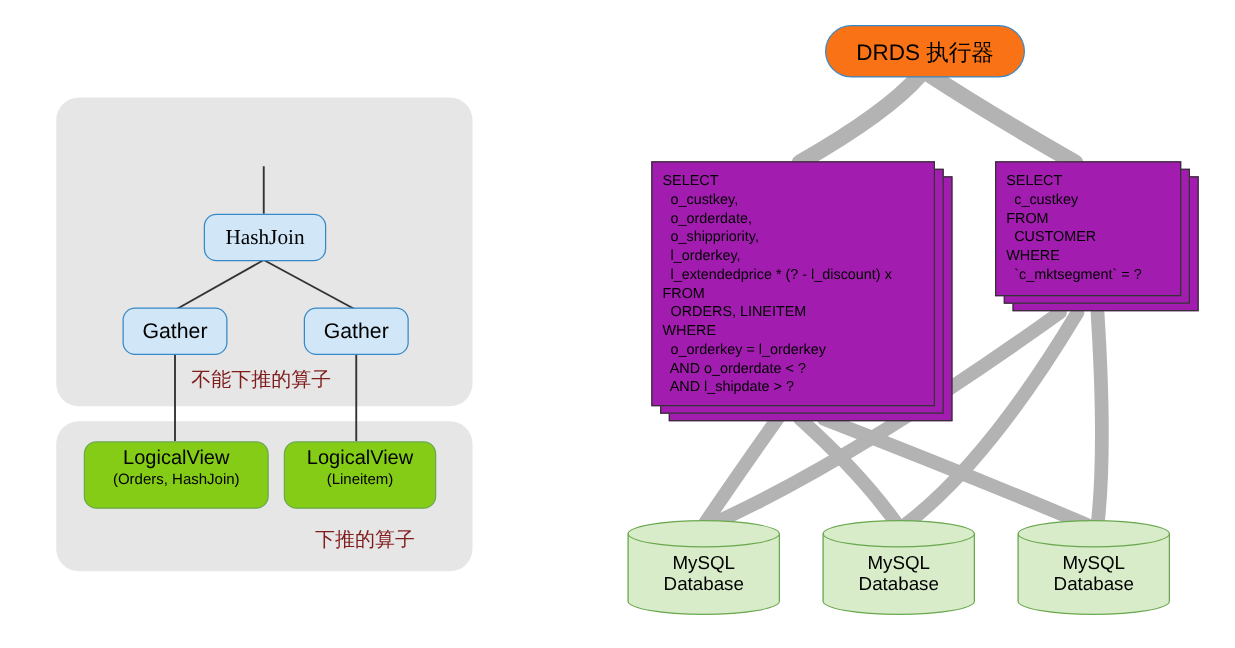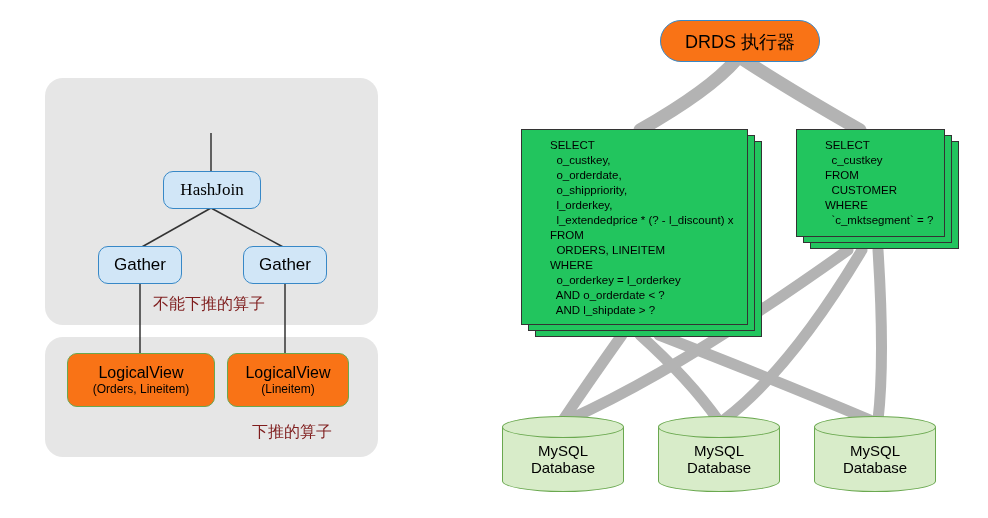--- a/index.html
+++ b/index.html
@@ -2,28 +2,28 @@
 <html><head>
 <meta charset="utf-8">
 <style>
   * { box-sizing: border-box; margin: 0; padding: 0; }
   body { width: 988px; height: 518px; font-family: Arial, "Microsoft YaHei", sans-serif; position: relative; background: #fff; }
   .left-panel { position: absolute; left: 45px; top: 78px; width: 333px; height: 400px; }
   .bg-box { position: absolute; background: #e6e6e6; border-radius: 18px; }
   .bg-top { left: 0; top: 0; width: 333px; height: 247px; }
   .bg-bot { left: 0; top: 259px; width: 333px; height: 120px; }
   .blue-node { position: absolute; background: #d1e6f7; border: 1.5px solid #3788c7; border-radius: 10px; text-align: center; font-size: 17px; display: flex; align-items: center; justify-content: center; }
-  .green-node { position: absolute; background: #f97316; border: 1.5px solid #6aa84f; border-radius: 10px; text-align: center; display: flex; flex-direction: column; align-items: center; justify-content: center; padding: 4px 6px; }
+  .green-node { position: absolute; background: #84cc16; border: 1.5px solid #6aa84f; border-radius: 10px; text-align: center; display: flex; flex-direction: column; align-items: center; justify-content: flex-start; padding: 4px 6px; }
   .cy1 { position: absolute; width: 122px; height: 76px; }
   .cy1 .top-ell { position: absolute; top: 0; left: 0; width: 122px; height: 22px; background: #d8ecc9; border: 1.5px solid #6aa84f; border-radius: 50%; z-index: 2; }
   .cy1 .body { position: absolute; top: 11px; left: 0; width: 122px; height: 54px; background: #d8ecc9; border-left: 1.5px solid #6aa84f; border-right: 1.5px solid #6aa84f; }
   .cy1 .bot-ell { position: absolute; bottom: 0; left: 0; width: 122px; height: 22px; background: #d8ecc9; border: 1.5px solid #6aa84f; border-radius: 50%; }
   .cy1 .txt { position: absolute; top: 26px; width: 100%; text-align: center; font-size: 15px; line-height: 17px; z-index: 3; }
   .label-txt { position: absolute; font-size: 16px; color: #7f1d1d; }
-  .sql-card { position: absolute; background: #22c55e; border: 1.5px solid #333; padding-left: 20px; }
+  .sql-card { position: absolute; background: #a21caf; border: 1.5px solid #333; }
   .sql-txt { font-size: 11.5px; font-family: Arial, sans-serif; white-space: pre; line-height: 15px; padding: 8px; }
   .drds { position: absolute; left: 660px; top: 20px; width: 160px; height: 42px; background: #f97316; border: 1.5px solid #3788c7; border-radius: 21px; text-align: center; line-height: 42px; font-size: 18px; }
   svg.lines { position: absolute; left: 0; top: 0; pointer-events: none; }
   .sub { font-size: 12px; }
 </style>
 </head>
 <body>
 
 <div class="left-panel">
   <div class="bg-box bg-top"></div>
@@ -42,21 +42,21 @@
     </div>
   <div class="blue-node" style="left:53px; top:168px; width:84px; height:38px;">
       <span>Gather</span>
     </div>
   <div class="blue-node" style="left:198px; top:168px; width:84px; height:38px;">
       <span>Gather</span>
     </div>
 
   <div class="green-node" style="left:22px; top:275px; width:148px; height:54px;">
     <span style="font-size:16px;">LogicalView</span>
-    <span class="sub">(Orders, Lineitem)</span>
+    <span class="sub">(Orders, HashJoin)</span>
   </div>
   <div class="green-node" style="left:182px; top:275px; width:122px; height:54px;">
     <span style="font-size:16px;">LogicalView</span>
     <span class="sub">(Lineitem)</span>
   </div>
 
   <div class="label-txt" style="left:108px; top:216px;">不能下推的算子</div>
   <div class="label-txt" style="left:160px; top:344px;margin-left:47px;">下推的算子</div>
 </div>
 

